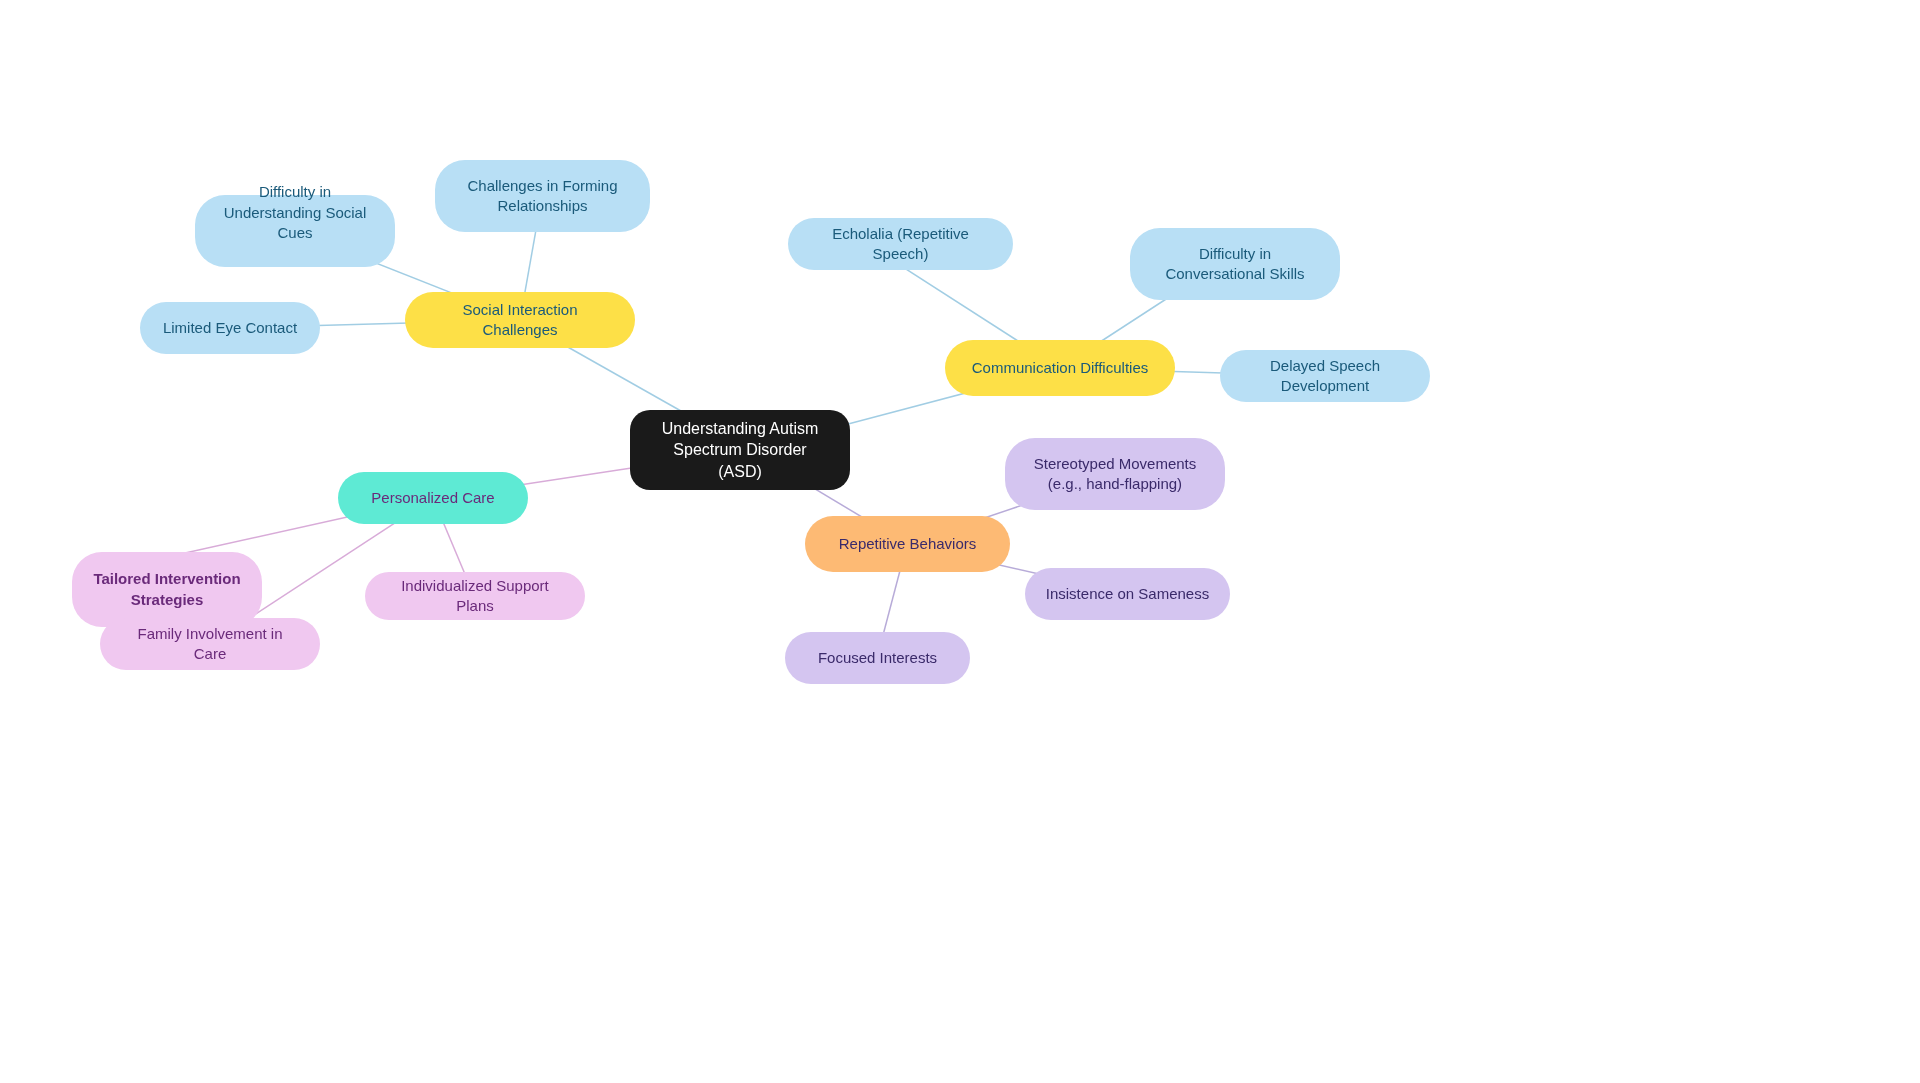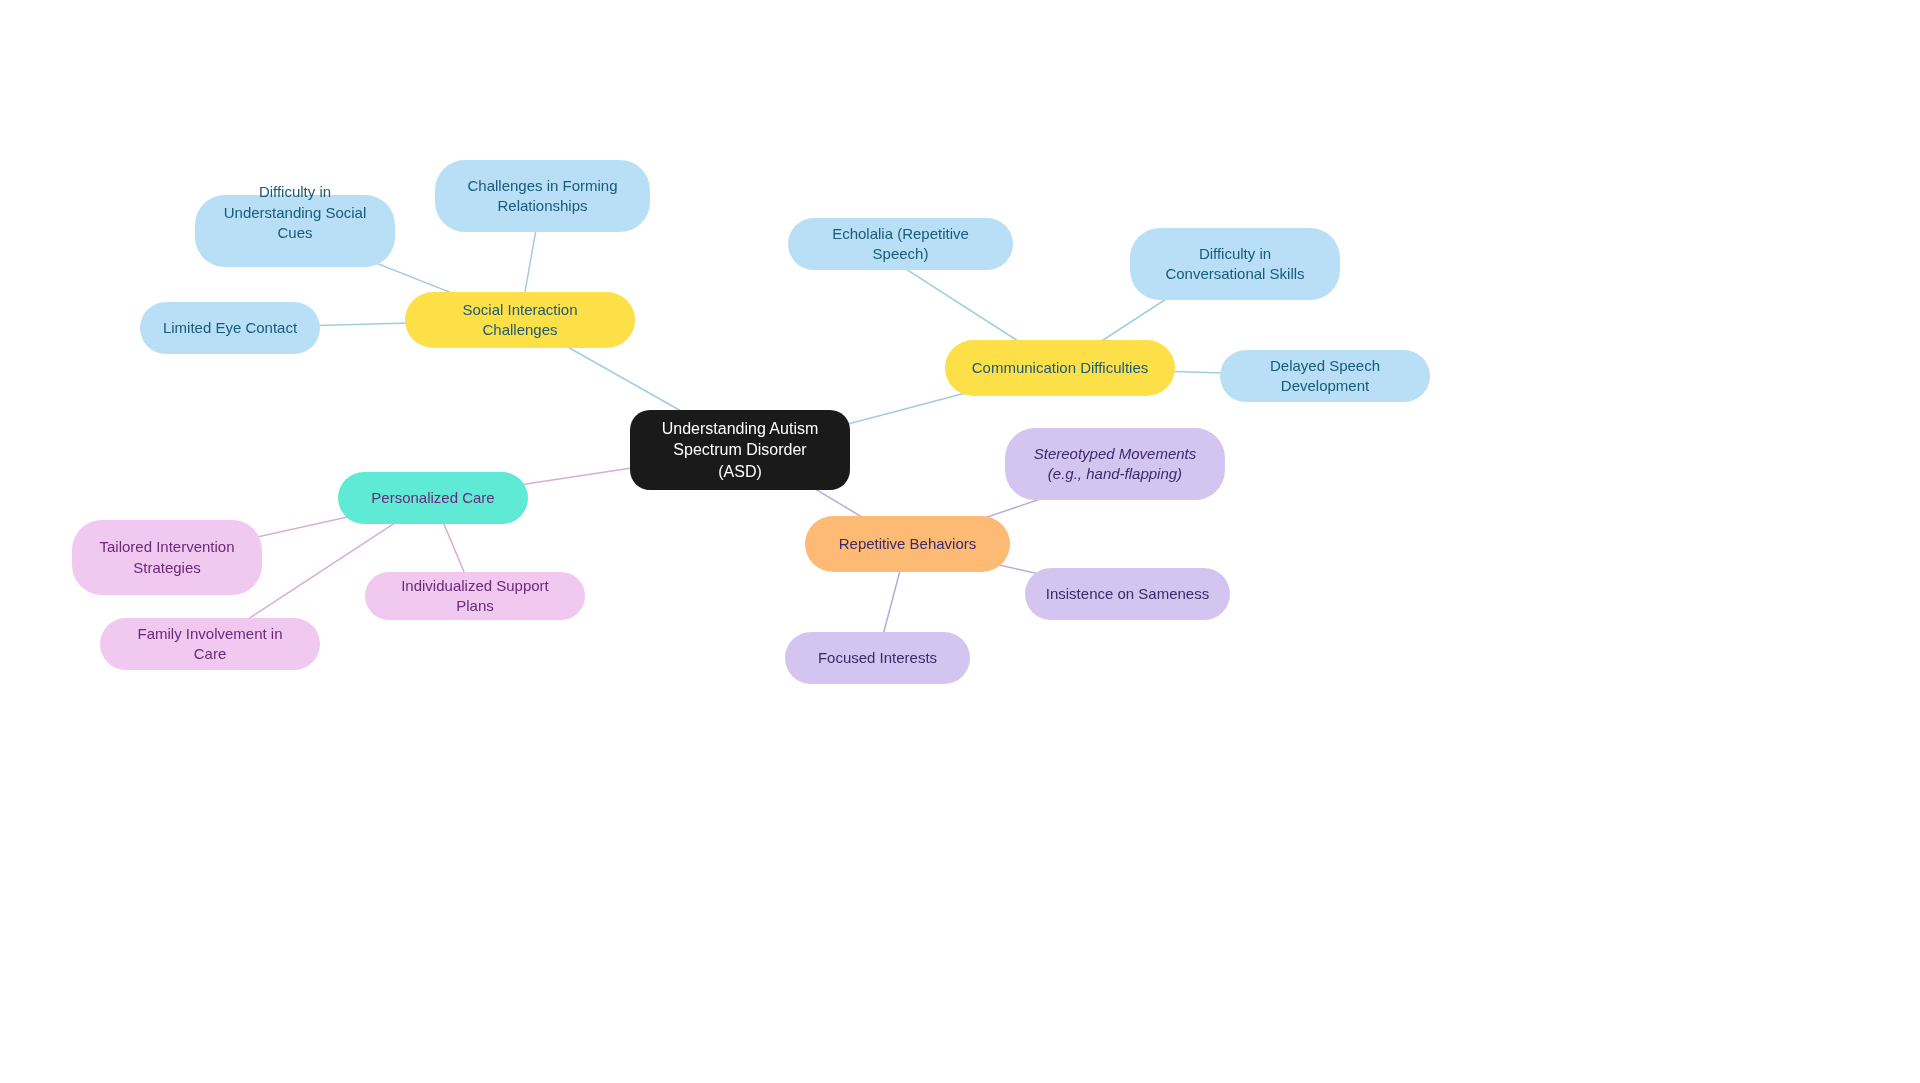--- a/index.html
+++ b/index.html
@@ -122,37 +122,37 @@
 </div>
 
 <div class="node node-blue" style="left:1220px; top:350px; width:210px; height:52px;">
   <span>Delayed Speech Development</span>
 </div>
 
 <div class="node node-lavender-mid" style="left:805px; top:516px; width:205px; height:56px;">
   <span>Repetitive Behaviors</span>
 </div>
 
-<div class="node node-lavender" style="left:1005px; top:428px; width:220px; height:72px;font-style:italic;">
+<div class="node node-lavender" style="left:1005px; top:438px; width:220px; height:72px;">
   <span>Stereotyped Movements (e.g., hand-flapping)</span>
 </div>
 
 <div class="node node-lavender" style="left:1025px; top:568px; width:205px; height:52px;">
   <span>Insistence on Sameness</span>
 </div>
 
 <div class="node node-lavender" style="left:785px; top:632px; width:185px; height:52px;">
   <span>Focused Interests</span>
 </div>
 
 <div class="node node-pink-mid" style="left:338px; top:472px; width:190px; height:52px;">
   <span>Personalized Care</span>
 </div>
 
-<div class="node node-pink" style="left:72px; top:520px; width:190px; height:75px;">
+<div class="node node-pink" style="left:72px; top:552px; width:190px; height:75px;font-weight:bold;">
   <span>Tailored Intervention Strategies</span>
 </div>
 
 <div class="node node-pink" style="left:100px; top:618px; width:220px; height:52px;">
   <span>Family Involvement in Care</span>
 </div>
 
 <div class="node node-pink" style="left:365px; top:572px; width:220px; height:40px;">
   <span>Individualized Support Plans</span>
 </div>

